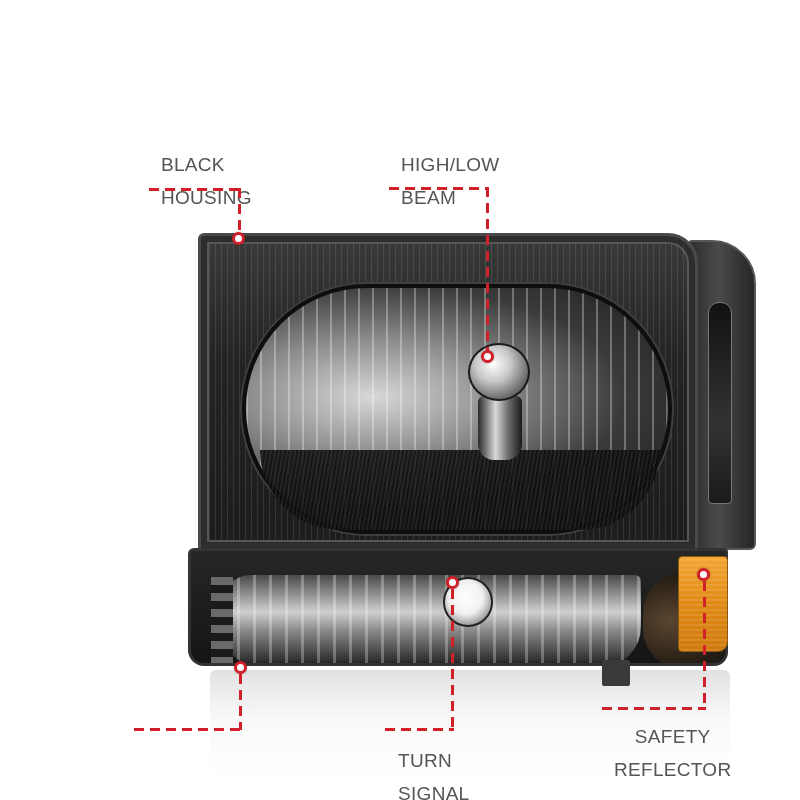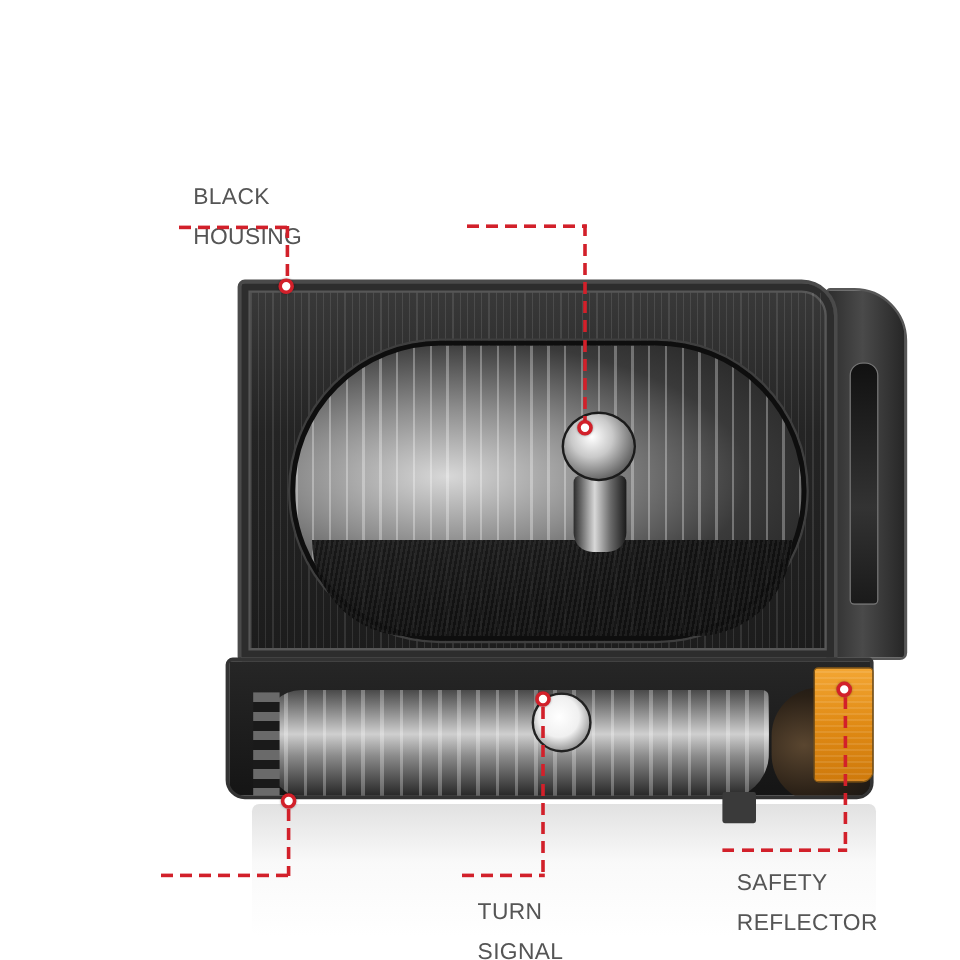--- a/index.html
+++ b/index.html
@@ -149,37 +149,41 @@
   </div>
 
   <div class="label" style="left:101px; top:94px;">
     <span>BLACK</span>
     <span>HOUSING</span>
   </div>
   <div class="dash-h" style="left:101px; top:140px; width:92px;"></div>
   <div class="dash-v" style="left:190px; top:140px; height:44px;"></div>
   <div class="marker" style="left:184px; top:184px;"></div>
 
+  <div class="label" style="left:341px; top:94px;">
+    <span>HIGH/LOW</span>
+    <span>BEAM</span>
+  </div>
   <div class="dash-h" style="left:341px; top:139px; width:100px;"></div>
   <div class="dash-v" style="left:438px; top:139px; height:164px;"></div>
   <div class="marker" style="left:433px; top:302px;"></div>
 
   <div class="marker" style="left:186px; top:613px;"></div>
   <div class="dash-v" style="left:191px; top:626px; height:56px;"></div>
   <div class="dash-h" style="left:86px; top:680px; width:108px;"></div>
 
   <div class="marker" style="left:398px; top:528px;"></div>
   <div class="dash-v" style="left:403px; top:541px; height:141px;"></div>
   <div class="dash-h" style="left:337px; top:680px; width:69px;"></div>
   <div class="label" style="left:338px; top:690px;">
     <span>TURN</span>
     <span>SIGNAL</span>
   </div>
 
   <div class="marker" style="left:649px; top:520px;"></div>
   <div class="dash-v" style="left:655px; top:533px; height:128px;"></div>
   <div class="dash-h" style="left:554px; top:659px; width:104px;"></div>
-  <div class="label" style="left:554px; top:666px;">
+  <div class="label" style="left:554px; top:666px;text-align:center;">
     <span>SAFETY</span>
     <span>REFLECTOR</span>
   </div>
 
 </div>
 
 </body></html>

